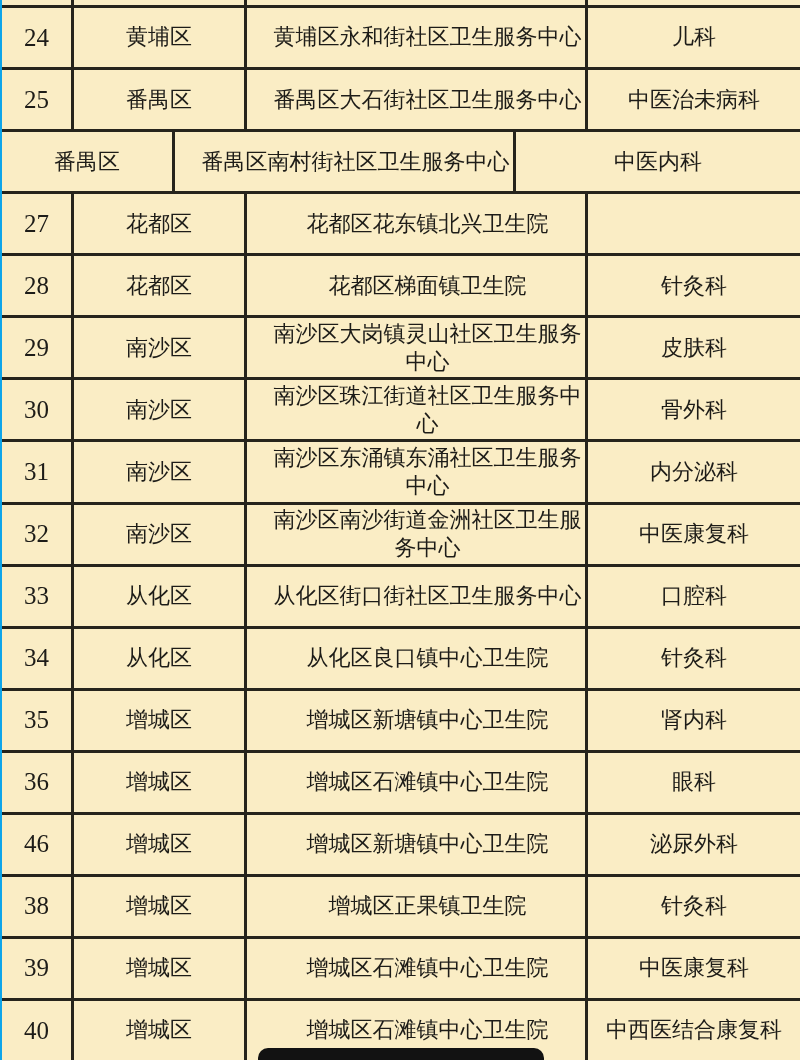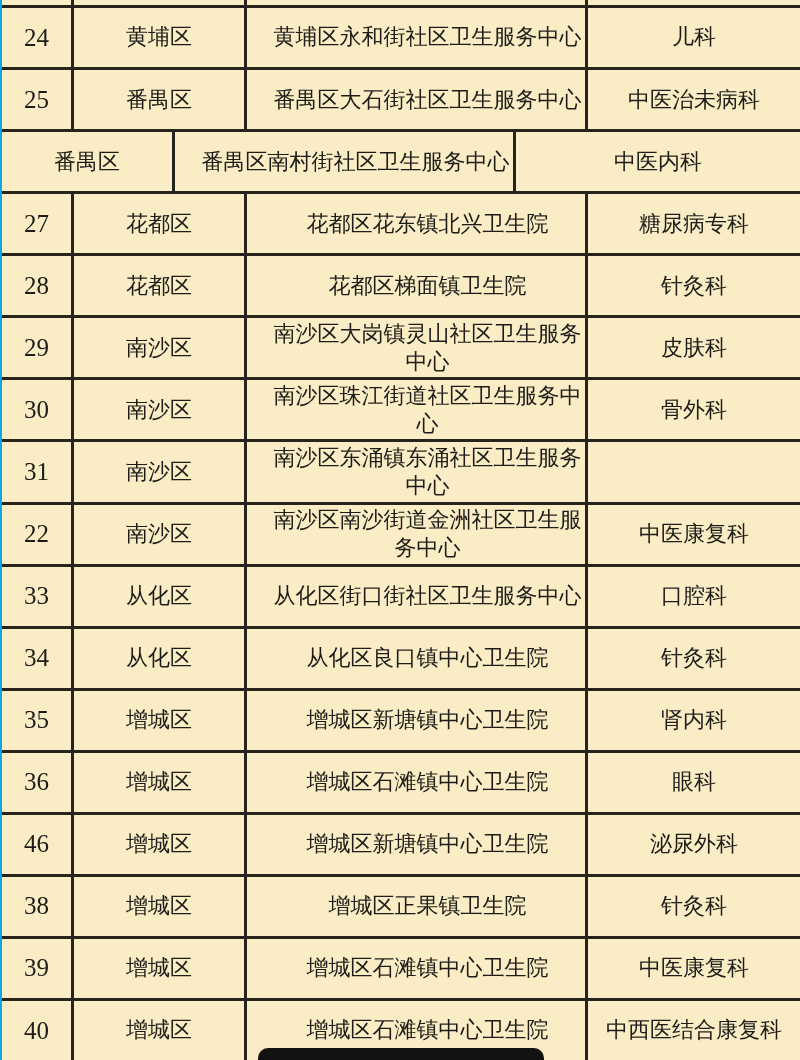--- a/index.html
+++ b/index.html
@@ -93,21 +93,20 @@
     <div class="row">
       <div class="cell c-district">番禺区</div>
       <div class="cell c-institution">番禺区南村街社区卫生服务中心</div>
       <div class="cell c-dept">中医内科</div>
     </div>
 
     <div class="row">
       <div class="cell c-no">27</div>
       <div class="cell c-district">花都区</div>
       <div class="cell c-institution">花都区花东镇北兴卫生院</div>
-      <div class="cell c-dept">糖尿病专科</div>
     </div>
 
     <div class="row">
       <div class="cell c-no">28</div>
       <div class="cell c-district">花都区</div>
       <div class="cell c-institution">花都区梯面镇卫生院</div>
       <div class="cell c-dept">针灸科</div>
     </div>
 
     <div class="row">
@@ -121,24 +120,25 @@
       <div class="cell c-no">30</div>
       <div class="cell c-district">南沙区</div>
       <div class="cell c-institution">南沙区珠江街道社区卫生服务中心</div>
       <div class="cell c-dept">骨外科</div>
     </div>
 
     <div class="row">
       <div class="cell c-no">31</div>
       <div class="cell c-district">南沙区</div>
       <div class="cell c-institution">南沙区东涌镇东涌社区卫生服务中心</div>
-    </div>
-
-    <div class="row">
-      <div class="cell c-no">22</div>
+      <div class="cell c-dept">内分泌科</div>
+    </div>
+
+    <div class="row">
+      <div class="cell c-no">32</div>
       <div class="cell c-district">南沙区</div>
       <div class="cell c-institution">南沙区南沙街道金洲社区卫生服务中心</div>
       <div class="cell c-dept">中医康复科</div>
     </div>
 
     <div class="row">
       <div class="cell c-no">33</div>
       <div class="cell c-district">从化区</div>
       <div class="cell c-institution">从化区街口街社区卫生服务中心</div>
       <div class="cell c-dept">口腔科</div>

